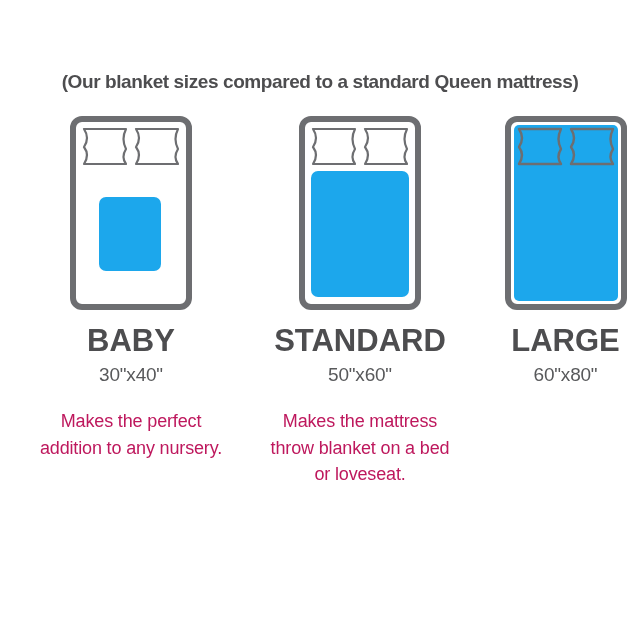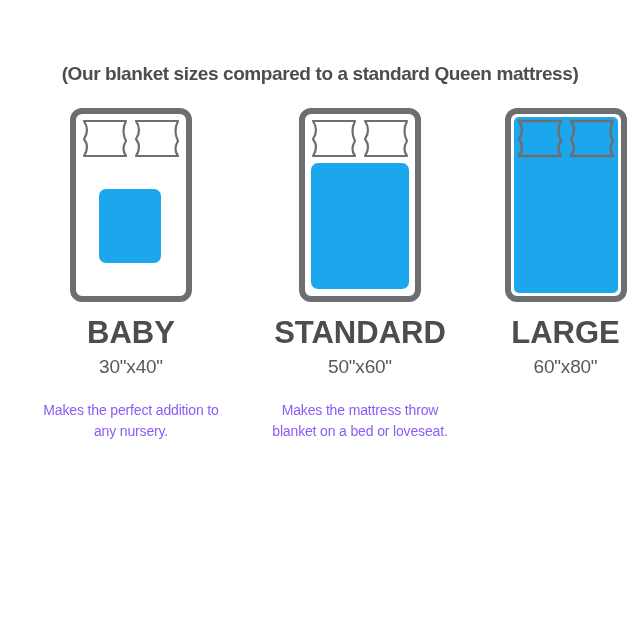--- a/index.html
+++ b/index.html
@@ -30,21 +30,21 @@
     color: #4d4d4f;
     letter-spacing: -0.2px;
     line-height: 1.05;
     margin: 0;
   }
   .subtitle {
     font-size: 19px;
     font-weight: bold;
     color: #4d4d4f;
     letter-spacing: -0.4px;
-    margin: 12px 0 0 0;
+    margin: 20px 0 0 0;
     line-height: 1.1;
   }
   .columns {
     display: flex;
     justify-content: center;
     align-items: flex-start;
     margin-top: 22px;
   }
   .column {
     width: 213px;
@@ -70,22 +70,22 @@
     line-height: 1;
   }
   .size-dims {
     font-size: 19px;
     color: #58595b;
     margin-top: 9px;
     line-height: 1;
     letter-spacing: -0.2px;
   }
   .desc {
-    font-size: 14px;
-    color: #8b5cf6;
+    font-size: 18px;
+    color: #be185d;
     text-align: center;
     line-height: 1.48;
     margin-top: 24px;
     width: 196px;
     letter-spacing: -0.15px;
   }
 </style>
 </head>
 <body>
 

